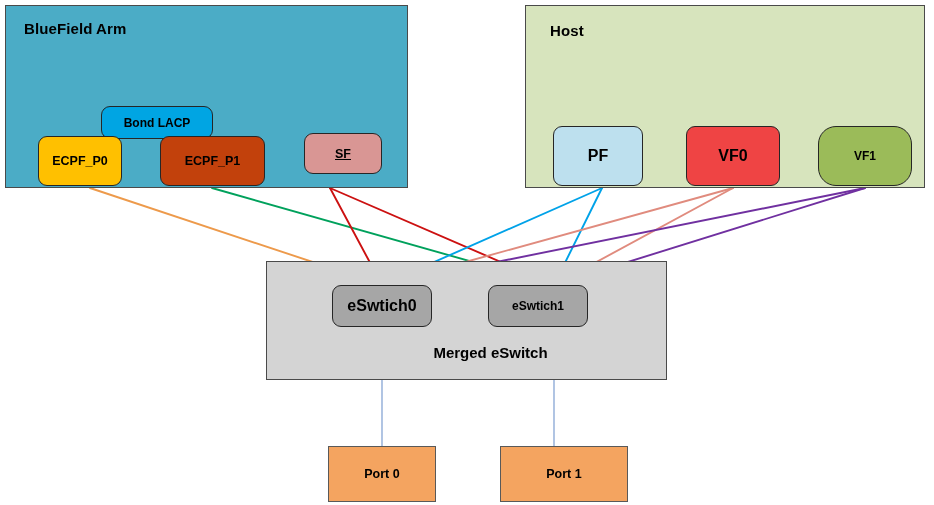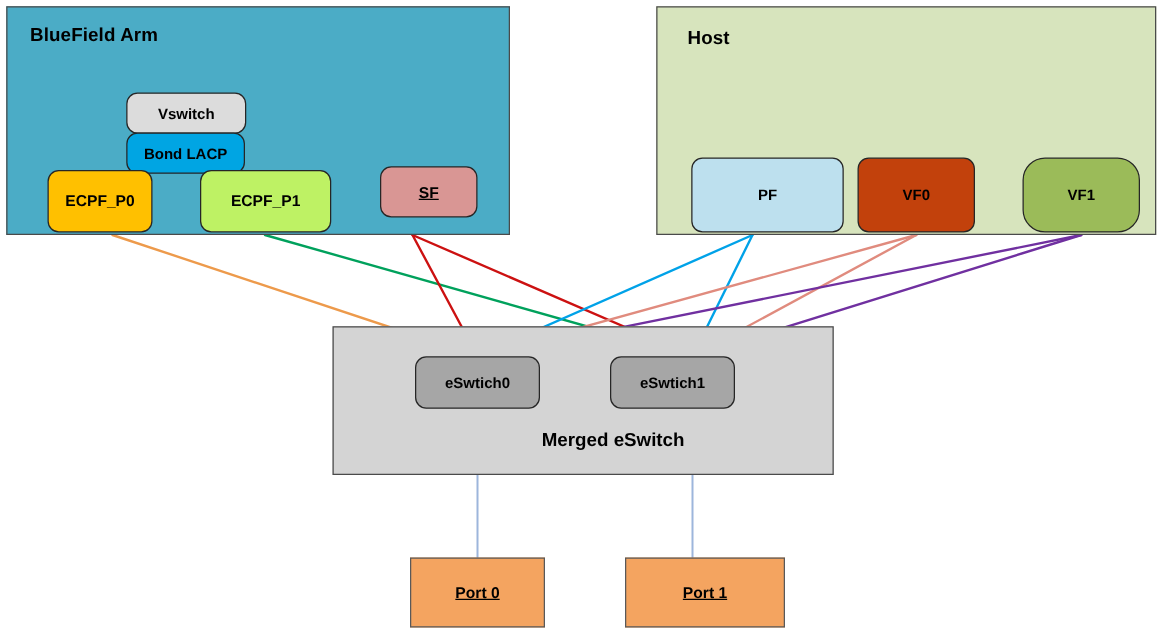--- a/index.html
+++ b/index.html
@@ -20,21 +20,21 @@
 
   
   .panel{z-index:2;border:1px solid #4a4a4a;align-items:flex-start;
          justify-content:flex-start;}
   .panel-title{position:absolute;font-weight:bold;color:#000;
                letter-spacing:.1px;white-space:nowrap;}
 
   
   .rbox{z-index:3;border:1.4px solid #262626;border-radius:9px;
         font-weight:bold;color:#000;}
-  .sbox{z-index:3;border:1.2px solid #595959;font-weight:bold;color:#000;text-decoration:underline;}
+  .sbox{z-index:3;border:1.2px solid #595959;font-weight:bold;color:#000;}
 
   
   .merged-caption{position:absolute;z-index:3;font-weight:bold;color:#000;
                   width:100%;text-align:center;padding-left:24px;}
 </style>
 </head>
 <body>
 
 <div id="stage">
 
@@ -58,37 +58,36 @@
   </div>
 
   <div class="node panel" id="panel-host" style="left: 525px; top: 5px; width: 400px; height: 183px; background: rgb(215, 228, 189);">
     <span class="panel-title" style="left: 24px; top: 16px; font-size: 15px;">Host</span>
   </div>
 
   <div class="node panel" id="panel-merged" style="left: 266px; top: 261px; width: 401px; height: 119px; background: rgb(212, 212, 212);">
     <span class="merged-caption" id="merged-caption" style="left: 0px; top: 82px; font-size: 15px;">Merged eSwitch</span>
   </div>
 
-  <div class="node rbox" id="node-vswitch" style="left: 101px; top: 74px; width: 96px; height: 33px; background: rgb(220, 220, 220); font-size: 12px;">Vswitch</div>
 
-  <div class="node rbox" id="node-bond_lacp" style="left: 101px; top: 106px; width: 95px; height: 33px; background: rgb(0, 165, 227); font-size: 12px;">Bond LACP</div>
+  <div class="node rbox" id="node-bond_lacp" style="left: 101px; top: 106px; width: 112px; height: 33px; background: rgb(0, 165, 227); font-size: 12px;">Bond LACP</div>
 
   <div class="node rbox" id="node-ecpf_p0" style="left: 38px; top: 136px; width: 84px; height: 50px; background: rgb(255, 192, 0); font-size: 12.5px;">ECPF_P0</div>
 
-  <div class="node rbox" id="node-ecpf_p1" style="left: 160px; top: 136px; width: 105px; height: 50px; background: #bef264; font-size: 12.5px;">ECPF_P1</div>
+  <div class="node rbox" id="node-ecpf_p1" style="left: 160px; top: 136px; width: 105px; height: 50px; background: #c2410c; font-size: 12.5px;">ECPF_P1</div>
 
   <div class="node rbox" id="node-sf" style="left: 304px; top: 133px; width: 78px; height: 41px; background: rgb(217, 150, 148); font-size: 12.5px; text-decoration: underline;">SF</div>
 
-  <div class="node rbox" id="node-pf" style="left: 553px; top: 126px; width: 122px; height: 60px; background: rgb(189, 224, 238); font-size: 12px;">PF</div>
+  <div class="node rbox" id="node-pf" style="left: 553px; top: 126px; width: 90px; height: 60px; background: rgb(189, 224, 238); font-size: 16px;">PF</div>
 
-  <div class="node rbox" id="node-vf0" style="left: 686px; top: 126px; width: 94px; height: 60px; background: #c2410c; font-size: 12px;">VF0</div>
+  <div class="node rbox" id="node-vf0" style="left: 686px; top: 126px; width: 94px; height: 60px; background: #ef4444; font-size: 16px;">VF0</div>
 
   <div class="node rbox" id="node-vf1" style="left: 818px; top: 126px; width: 94px; height: 60px; background: rgb(155, 187, 89); font-size: 12px; border-radius: 18px;">VF1</div>
 
-  <div class="node rbox" id="node-eswitch0" style="left: 332px; top: 285px; width: 100px; height: 42px; background: rgb(166, 166, 166); font-size: 12px;">eSwtich0</div>
+  <div class="node rbox" id="node-eswitch0" style="left: 332px; top: 285px; width: 100px; height: 42px; background: rgb(166, 166, 166); font-size: 16px;">eSwtich0</div>
 
   <div class="node rbox" id="node-eswitch1" style="left: 488px; top: 285px; width: 100px; height: 42px; background: rgb(166, 166, 166); font-size: 12px;">eSwtich1</div>
 
   <div class="node sbox" id="node-port0" style="left: 328px; top: 446px; width: 108px; height: 56px; background: rgb(244, 164, 96); font-size: 12.5px;">Port 0</div>
 
   <div class="node sbox" id="node-port1" style="left: 500px; top: 446px; width: 128px; height: 56px; background: rgb(244, 164, 96); font-size: 12.5px;">Port 1</div>
 
 </div>
 
 </body></html>

